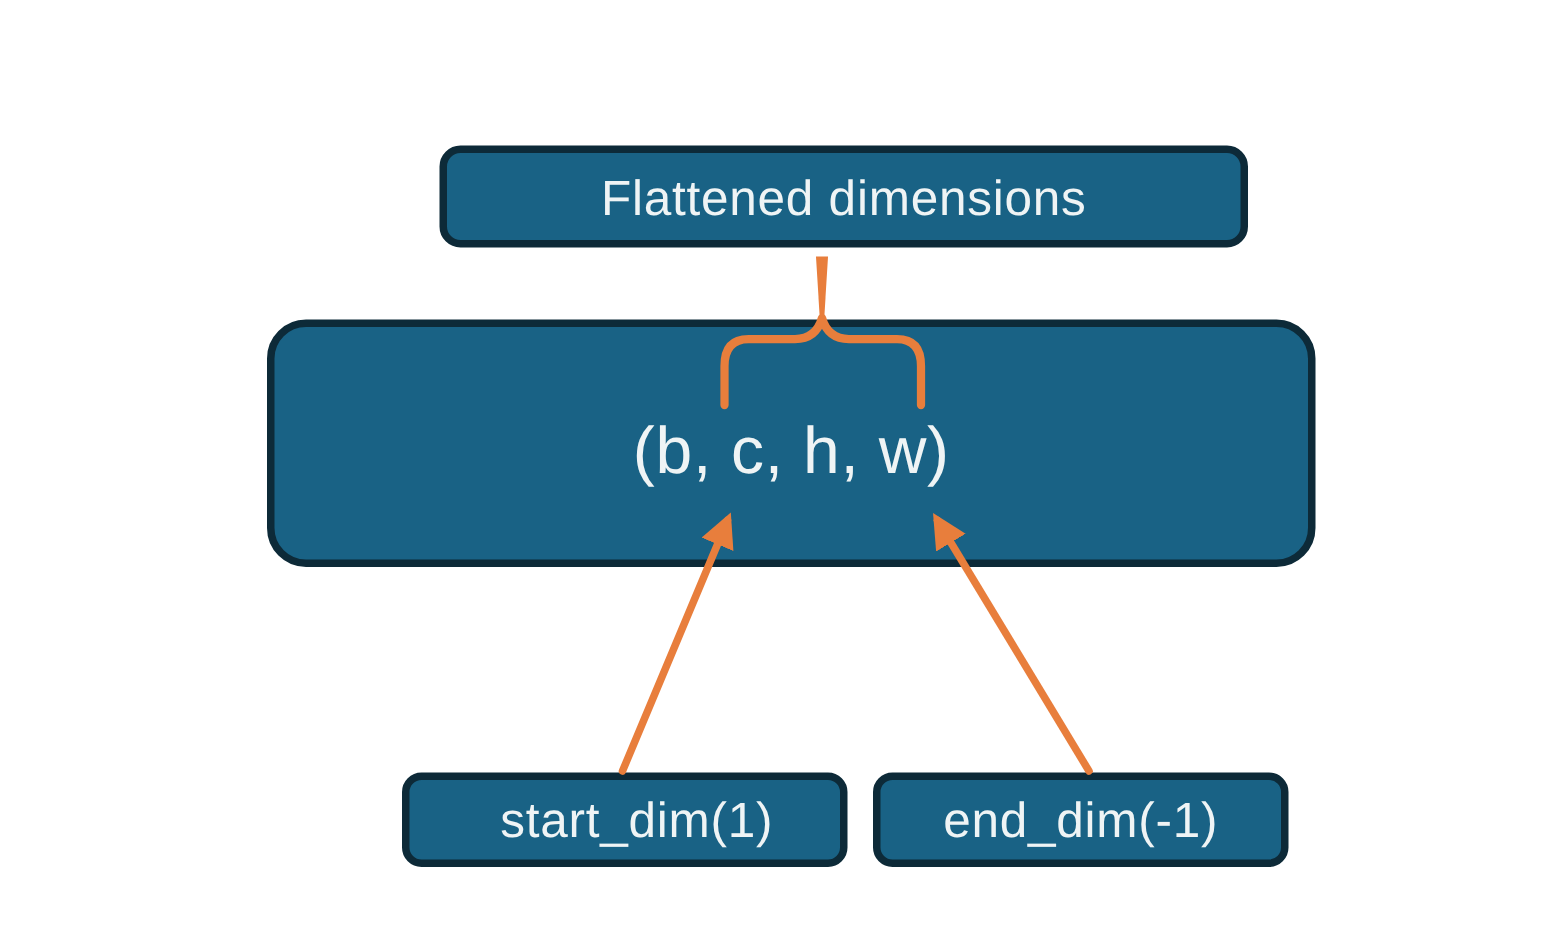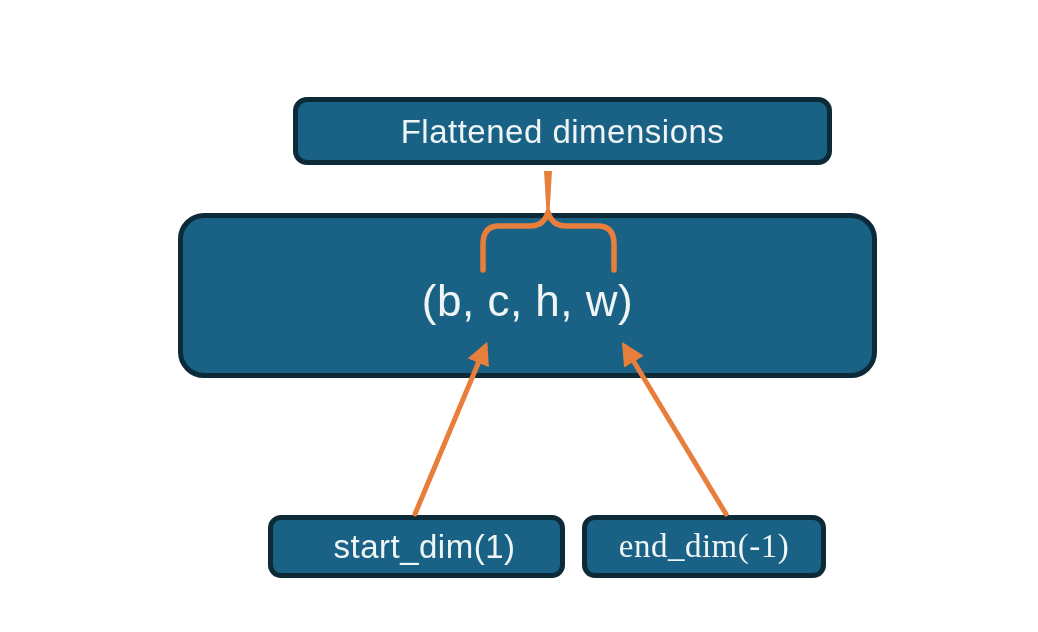--- a/index.html
+++ b/index.html
@@ -46,21 +46,21 @@
     font-size: 44px;
     padding-top: 10px;
   }
   .node-param {
     top: 515px;
     height: 63px;
     border-radius: 13px;
     font-size: 33px;
   }
   .node-start { left: 268px; width: 297px; padding-left: 16px; }
-  .node-end   { left: 582px; width: 244px; font-family: Liberation Serif, serif; }
+  .node-end   { left: 582px; width: 277px; }
   .overlay {
     position: absolute;
     left: 0; top: 0;
     width: 1038px; height: 632px;
     pointer-events: none;
   }
   .accent-stroke {
     stroke: var(--accent-orange);
     fill: none;
     stroke-linecap: round;

